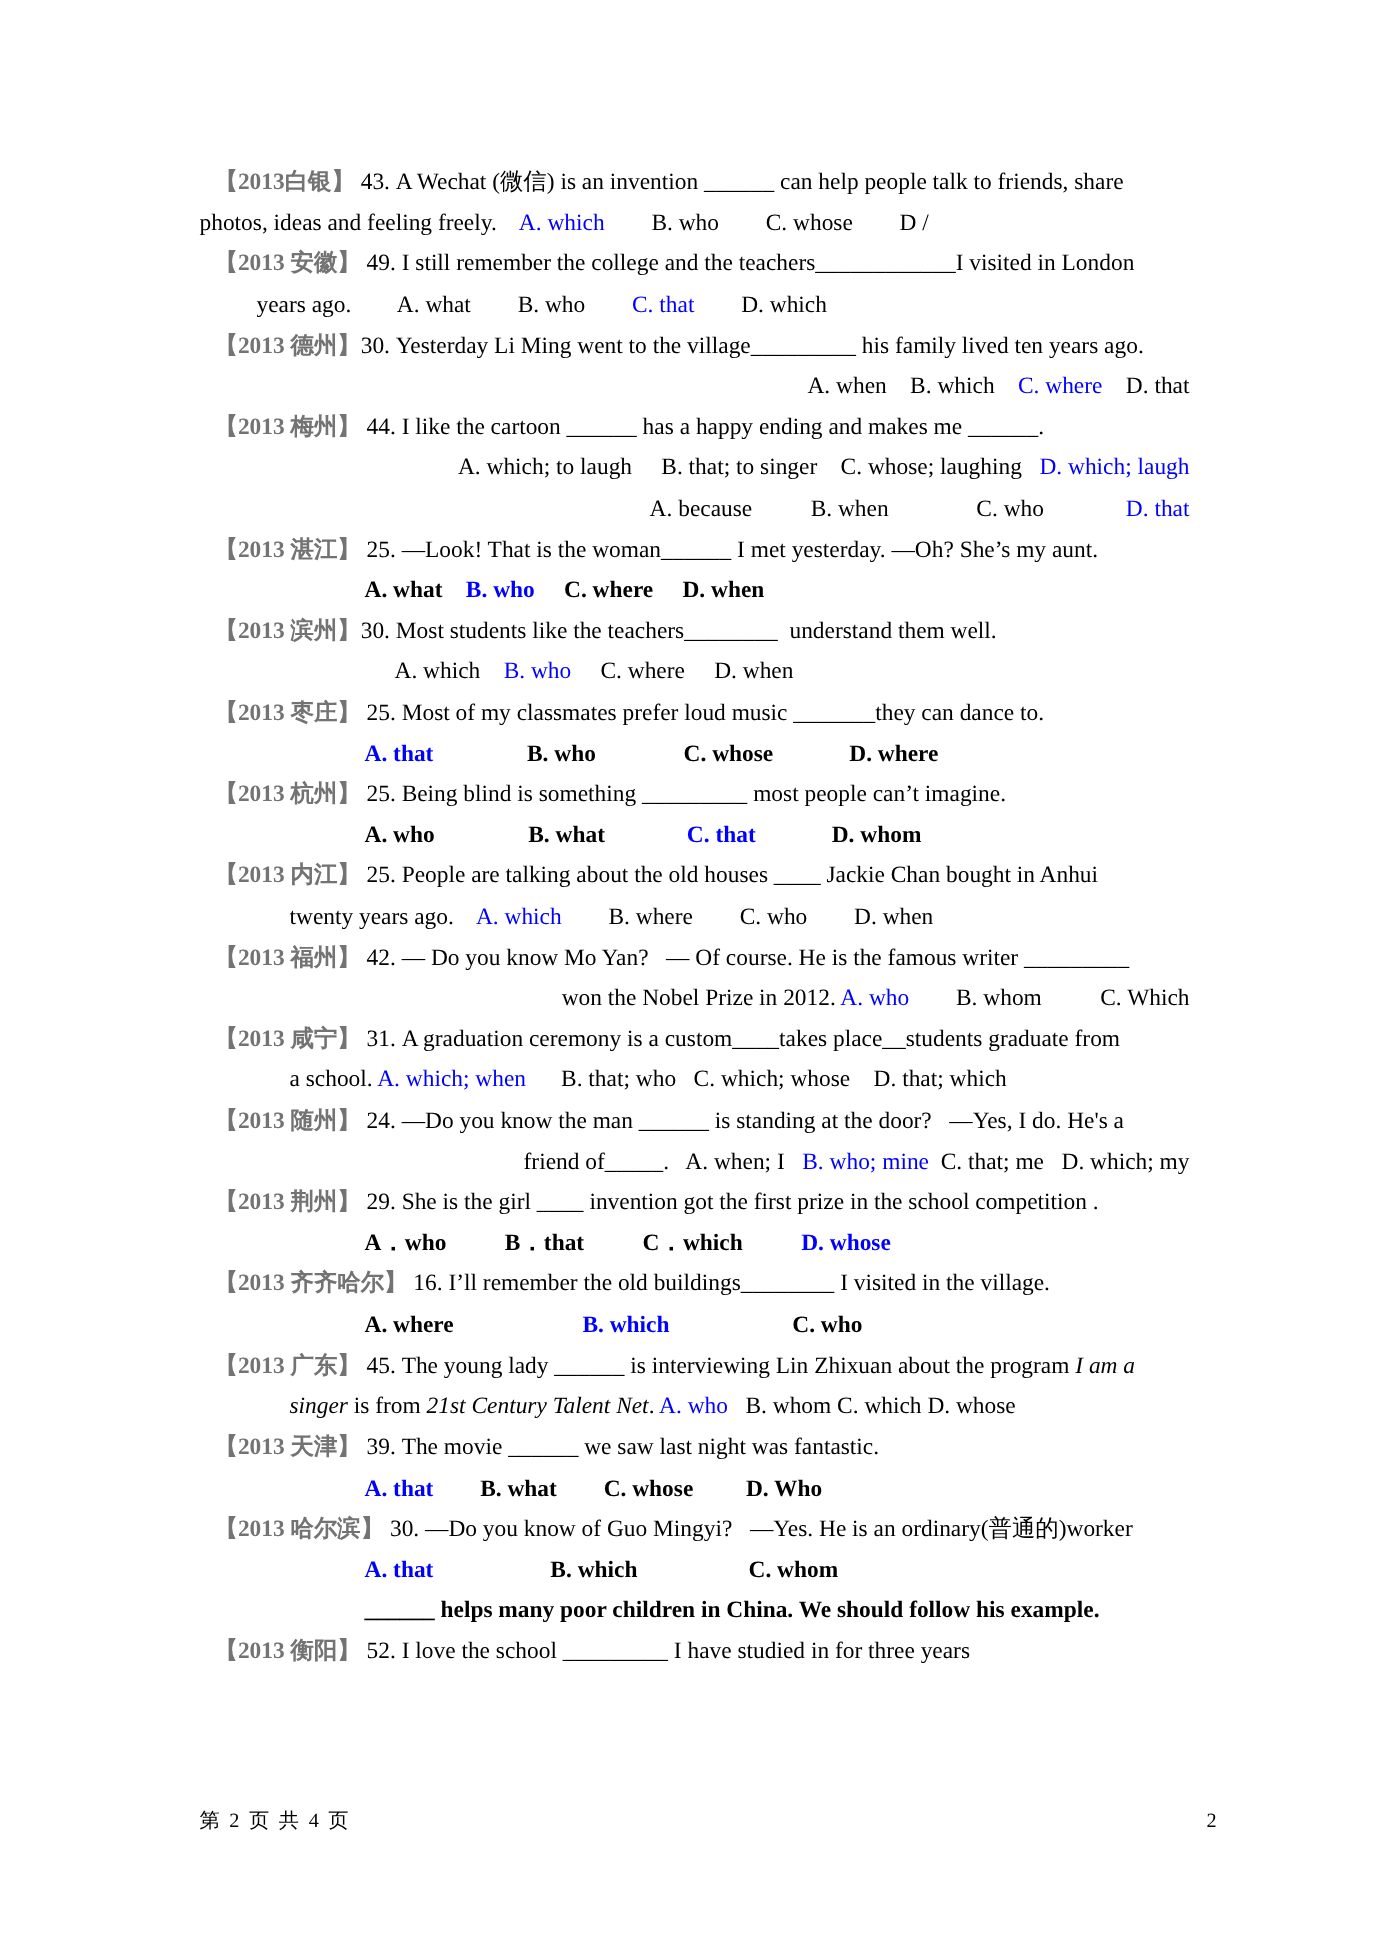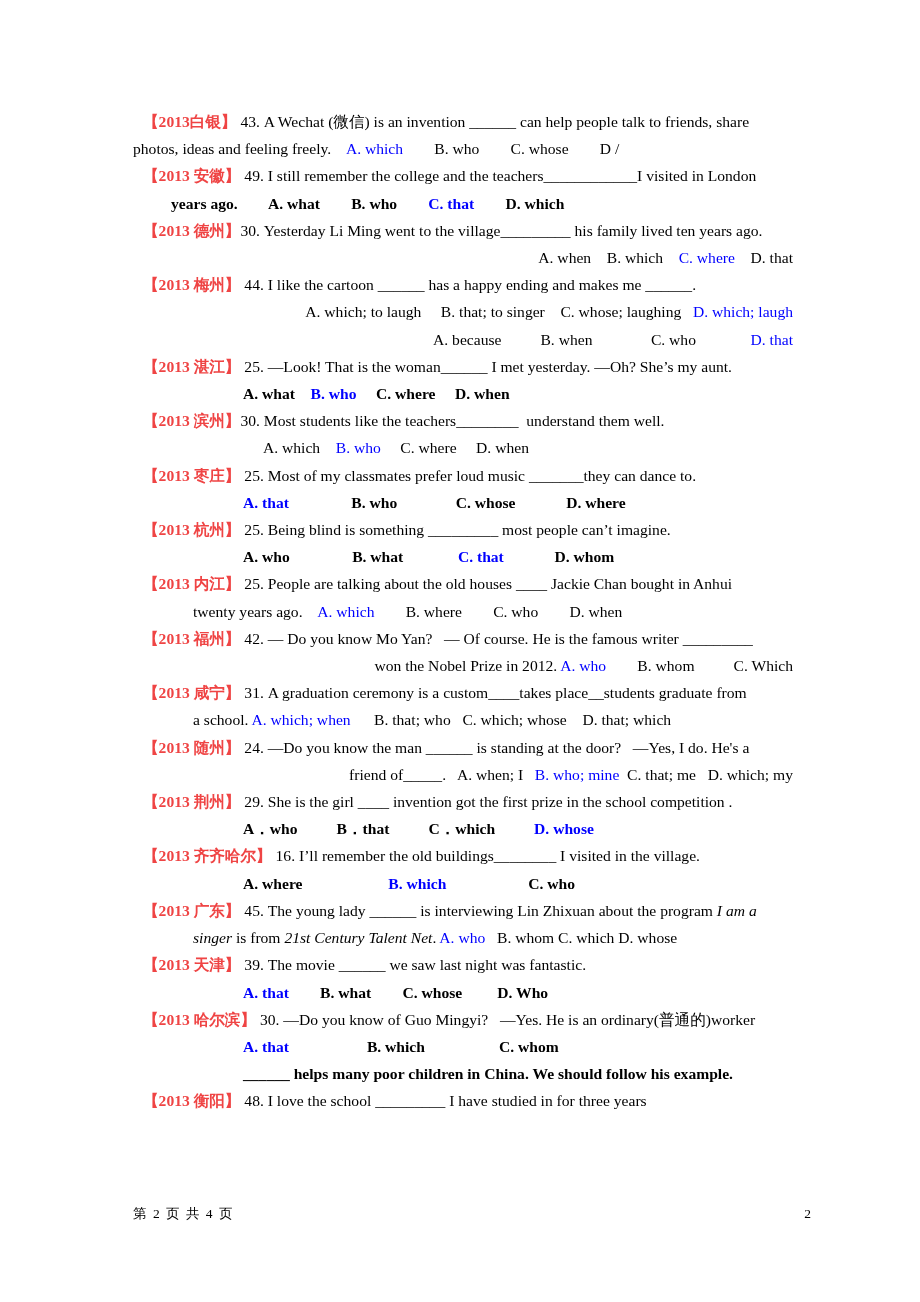--- a/index.html
+++ b/index.html
@@ -31,27 +31,27 @@
   .q-line {
     font-size: 15.6px;
     line-height: 27.2px;
     white-space: pre-wrap;
     color: #000000;
   }
   
   .q-line.lead {
     text-indent: 10px;
   }
-  .q-line.ind-1  { padding-left: 38px; font-weight: bold; }
+  .q-line.ind-1  { padding-left: 38px; }
   .q-line.ind-2  { padding-left: 60px; }
   .q-line.ind-3  { padding-left: 95px; text-align: right; }
   .q-line.ind-4  { padding-left: 110px; font-weight: bold; }
   .q-line.ind-5  { padding-left: 130px; }
   .tag {
-    color: #ef4444;
+    color: #737373;
     font-weight: bold;
   }
   .ans {
     color: #0000FF;
   }
   .it {
     font-style: italic;
   }
   .footer {
     position: absolute;
@@ -109,21 +109,21 @@
       <div class="q-line ind-4"><span>A．who          B．that          C．which          </span><span class="ans">D. whose</span></div>
       <div class="q-line lead"><span class="tag">【2013 齐齐哈尔】</span><span> 16. I’ll remember the old buildings________ I visited in the village.</span></div>
       <div class="q-line ind-4"><span>A. where                      </span><span class="ans">B. which</span><span>                     C. who</span></div>
       <div class="q-line lead"><span class="tag">【2013 广东】</span><span> 45. The young lady ______ is interviewing Lin Zhixuan about the program </span><span class="it">I am a</span></div>
       <div class="q-line ind-2"><span class="it">singer</span><span> is from </span><span class="it">21st Century Talent Net</span><span>. </span><span class="ans">A. who</span><span>   B. whom C. which D. whose</span></div>
       <div class="q-line lead"><span class="tag">【2013 天津】</span><span> 39. The movie ______ we saw last night was fantastic.</span></div>
       <div class="q-line ind-4"><span class="ans">A. that</span><span>        B. what        C. whose         D. Who</span></div>
       <div class="q-line lead"><span class="tag">【2013 哈尔滨】</span><span> 30. —Do you know of Guo Mingyi?   —Yes. He is an ordinary(普通的)worker</span></div>
       <div class="q-line ind-4"><span class="ans">A. that</span><span>                    B. which                   C. whom</span></div>
       <div class="q-line ind-4"><span>______ helps many poor children in China. We should follow his example.</span></div>
-      <div class="q-line lead"><span class="tag">【2013 衡阳】</span><span> 48. I love the school _________ I have studied in for three years</span></div>
+      <div class="q-line lead"><span class="tag">【2013 衡阳】</span><span> 52. I love the school _________ I have studied in for three years</span></div>
     </div>
 
   <div class="footer">
     <span class="footer-left">第 2 页 共 4 页</span>
     <span class="footer-right">2</span>
   </div>
 
 </div>
 
 </body></html>

